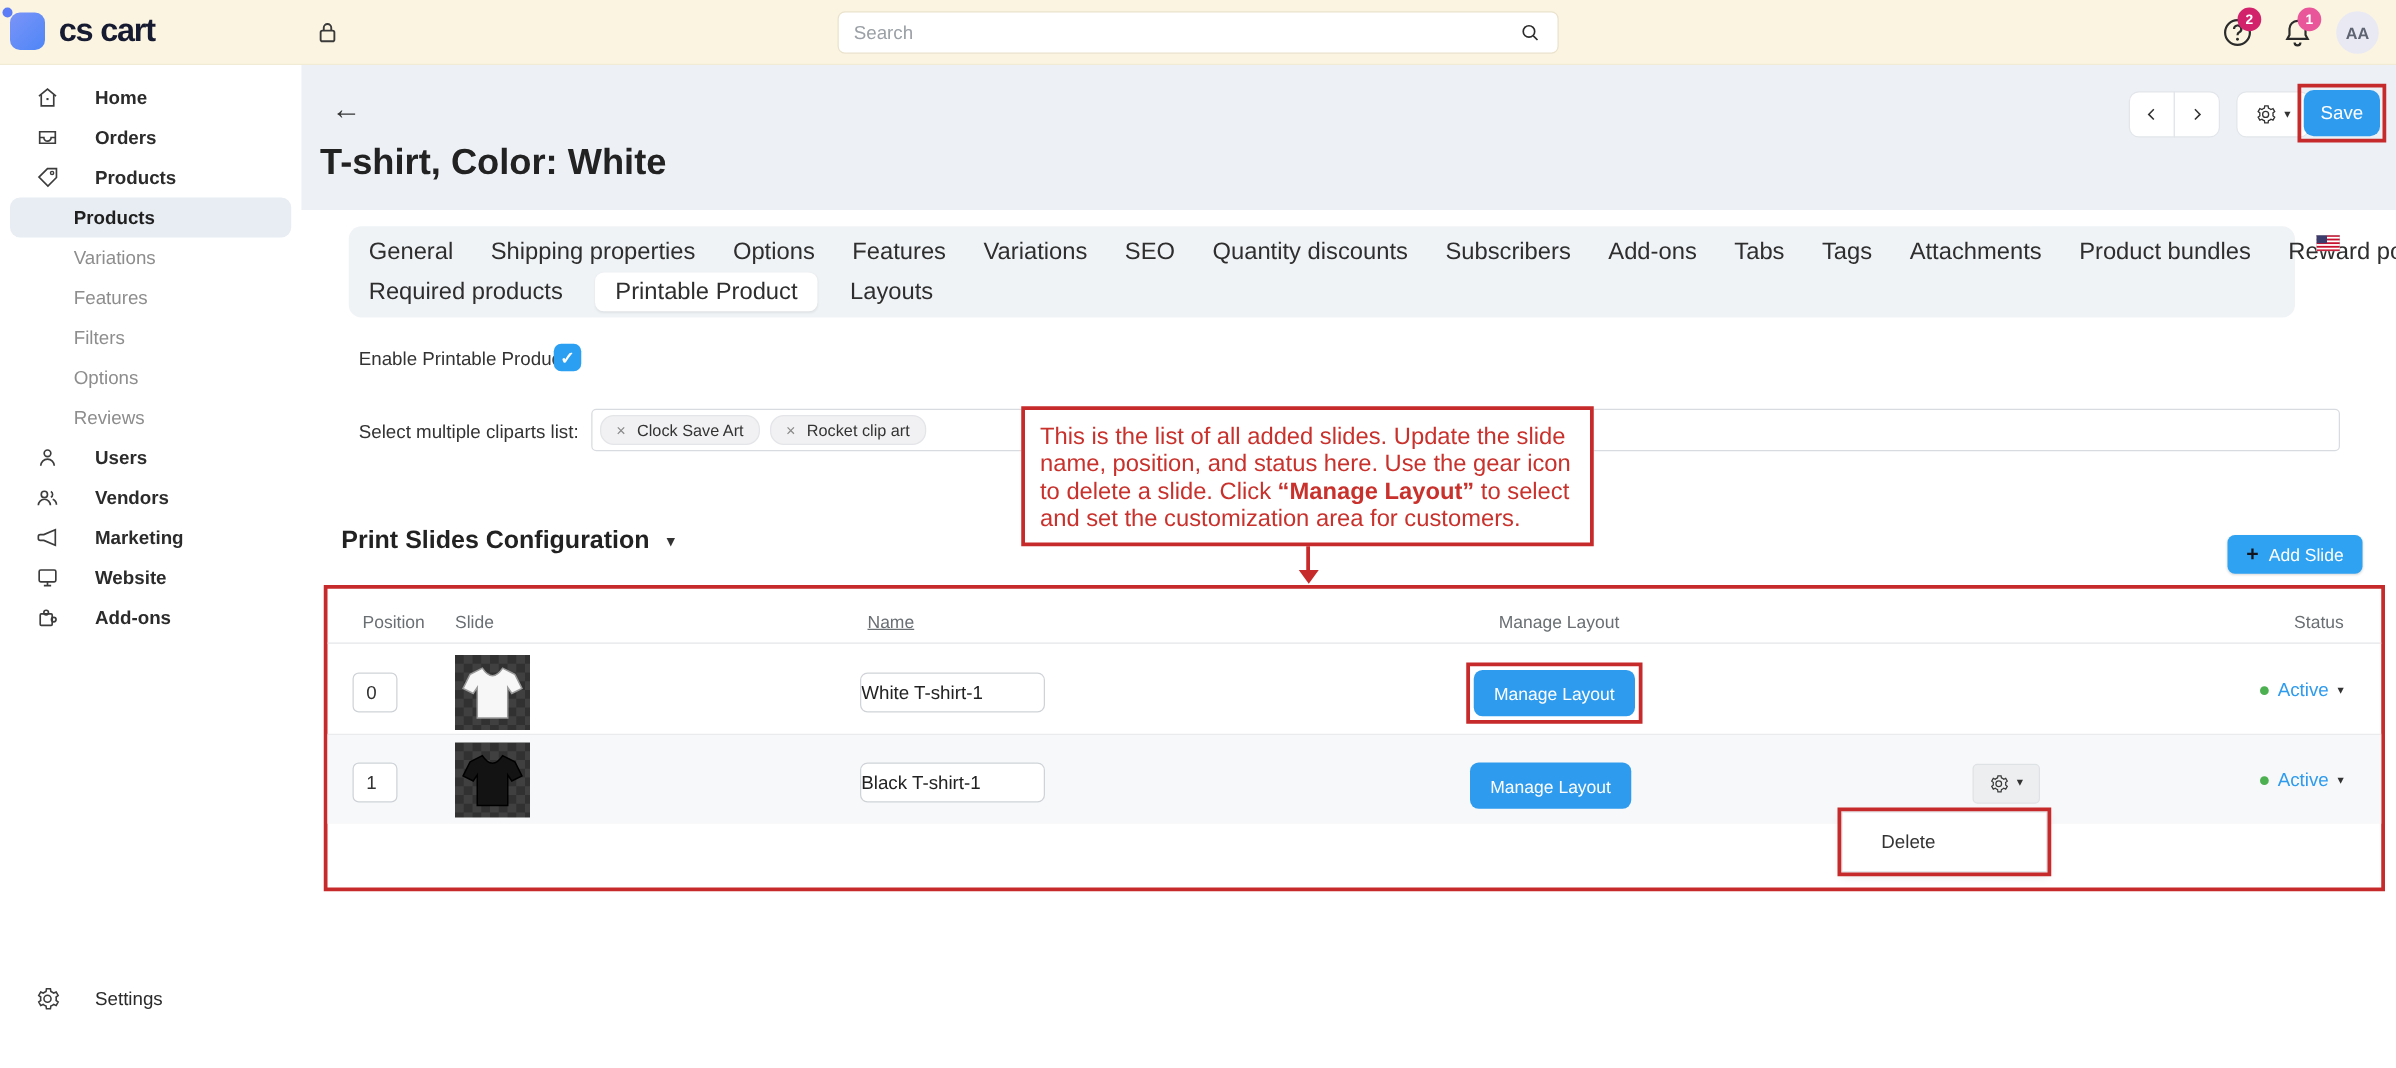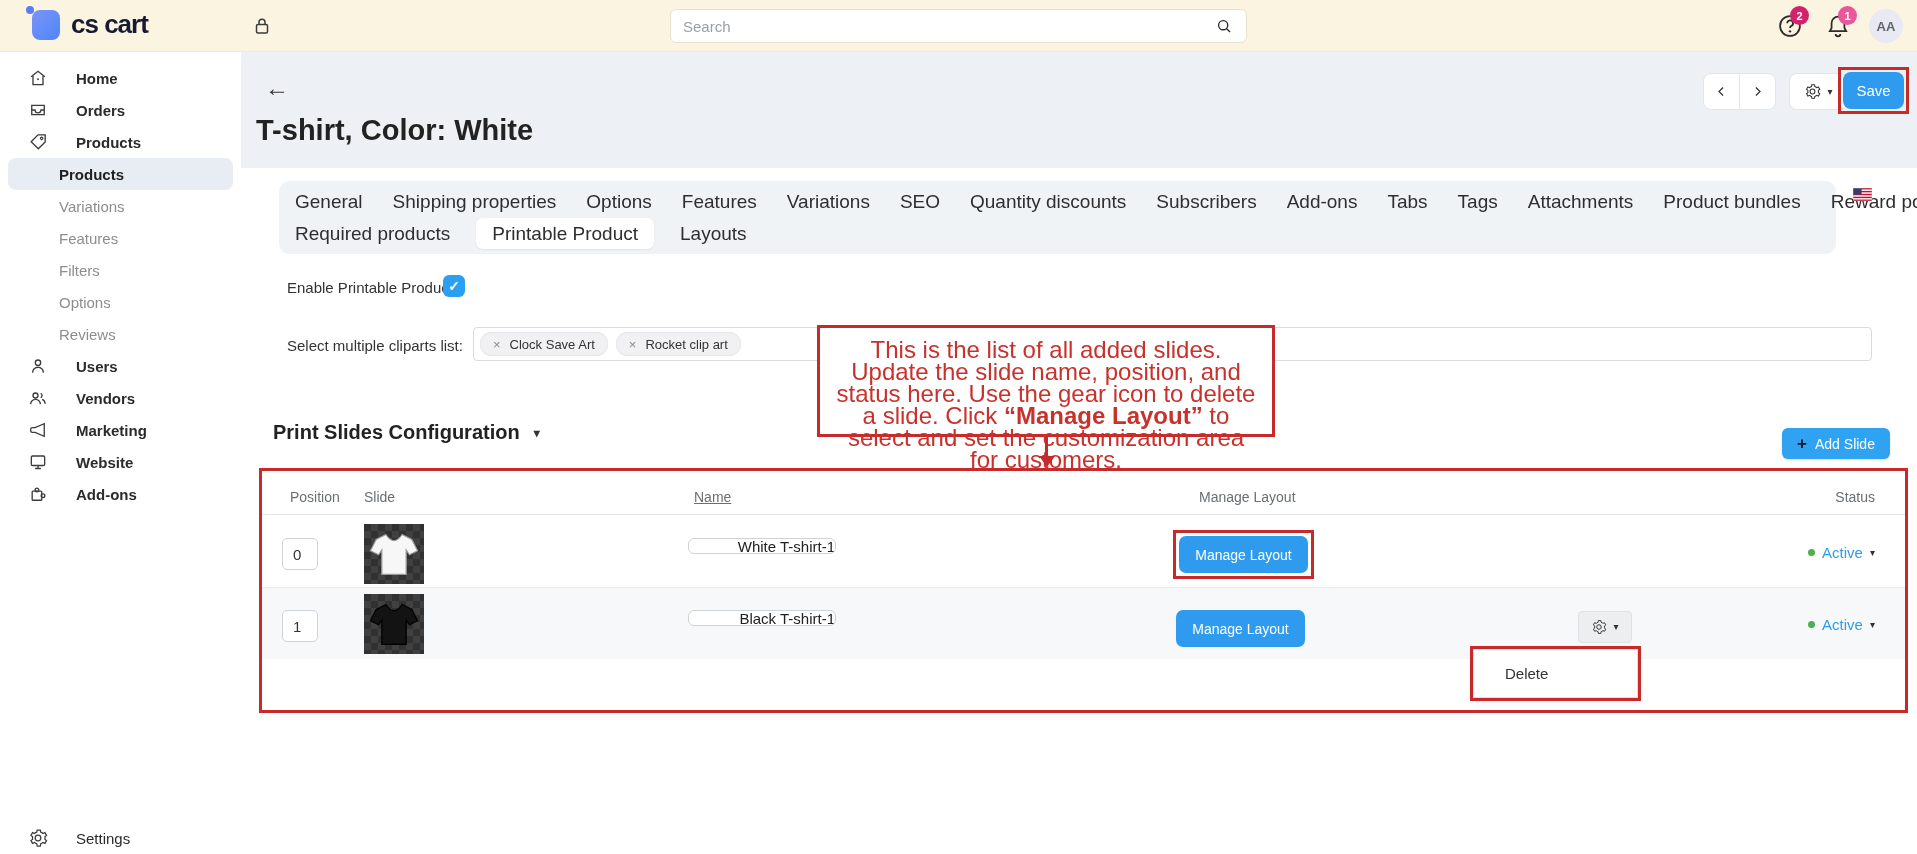--- a/index.html
+++ b/index.html
@@ -2,42 +2,42 @@
 <html><head>
 <meta charset="utf-8">
 <style>
   * { margin:0; padding:0; box-sizing:border-box; }
   html,body { width:1917px; height:854px; }
   body { font-family:"Liberation Sans", sans-serif; background:#fff; overflow:hidden; }
   .screen { position:relative; width:1917px; height:854px; background:#fff; }
 
   
   .topbar { position:absolute; top:0; left:0; width:1917px; height:52px; background:#FBF4E1; border-bottom:1px solid #F1EAD4; z-index:30; }
-  .logo { position:absolute; left:32px; top:9px; display:flex; align-items:center; cursor:pointer; }
+  .logo { position:absolute; left:8px; top:9px; display:flex; align-items:center; cursor:pointer; }
   .logo-dot { position:absolute; left:-6px; top:-3px; width:8px; height:8px; border-radius:50%; background:#5B7CF6; }
   .logo-square { width:28px; height:30px; border-radius:8px; background:linear-gradient(135deg,#7B94F8,#4E86F6); }
   .logo-text { margin-left:11px; font-size:26px; font-weight:bold; letter-spacing:-1px; color:#171B31; }
   .lock-wrap { position:absolute; left:250px; top:14px; width:24px; height:24px; color:#3a3a3a; cursor:pointer; }
   .searchbox { position:absolute; left:670px; top:9px; width:577px; height:34px; background:#fff; border:1px solid #EAE2CC; border-radius:6px; display:flex; align-items:center; padding:0 12px; }
   .searchbox input { flex:1; border:none; outline:none; font-size:15px; color:#444; background:transparent; font-family:inherit; }
   .searchbox input::placeholder { color:#9AA0A6; }
   .search-ic { width:20px; height:20px; color:#2b2b2b; margin-left:8px; }
   .tb-ic { position:absolute; width:28px; height:28px; color:#2b2b2b; cursor:pointer; }
   .badge { position:absolute; min-width:19px; height:19px; border-radius:10px; color:#fff; font-size:11px; font-weight:bold; display:flex; align-items:center; justify-content:center; padding:0 4px; }
   .badge-help { left:1790px; top:6px; background:#D2226C; }
   .badge-bell { left:1838px; top:6px; background:#E9569A; }
   .avatar { position:absolute; left:1869px; top:9px; width:34px; height:34px; border-radius:50%; background:#E9E9F4; color:#5E6472; font-size:13px; font-weight:bold; display:flex; align-items:center; justify-content:center; cursor:pointer; }
 
   
   .sidebar { position:absolute; top:52px; left:0; width:241px; height:802px; background:#fff; z-index:20; padding-top:10px; }
   .side-item { display:flex; align-items:center; height:32px; padding-left:28px; gap:28px; font-size:15px; font-weight:600; color:#2B2B2B; cursor:pointer; }
   .side-item .s-ic { width:20px; height:20px; color:#3C3C3C; flex:0 0 20px; }
   .side-sub { display:flex; align-items:center; height:32px; padding-left:59px; font-size:15px; color:#8D8D8D; cursor:pointer; }
   .side-sub.active { background:#E7EDF3; margin:0 8px; border-radius:8px; padding-left:51px; color:#1F1F1F; font-weight:bold; }
-  .side-settings { position:absolute; top:770px; left:0; width:241px; }
+  .side-settings { position:absolute; top:731px; left:0; width:241px; }
 
   
   .main { position:absolute; top:52px; left:241px; width:1676px; height:802px; background:#fff; }
   .band { position:absolute; top:0; left:0; width:1676px; height:116px; background:#EDF1F6; }
   .back-btn { position:absolute; left:24px; top:24px; font-size:24px; color:#333; background:none; border:none; cursor:pointer; line-height:1; font-family:inherit; }
   .page-title { position:absolute; left:15px; top:62px; font-size:29px; font-weight:bold; color:#222; }
 
   .pager { position:absolute; left:1462px; top:21px; display:flex; }
   .pager button { width:37px; height:37px; background:#fff; border:1px solid #E2E6EA; display:flex; align-items:center; justify-content:center; color:#333; cursor:pointer; }
   .pager button:first-child { border-radius:8px 0 0 8px; }
@@ -58,39 +58,39 @@
   .flag { position:absolute; left:1612px; top:136px; width:19px; height:13px; cursor:pointer; }
 
   
   .form-label { position:absolute; font-size:15px; color:#333; }
   .chk { position:absolute; left:202px; top:223px; width:22px; height:22px; background:#2BA0F2; border-radius:6px; color:#fff; font-size:14px; font-weight:bold; display:flex; align-items:center; justify-content:center; cursor:pointer; }
   .cliparts-input { position:absolute; left:232px; top:275px; width:1399px; height:34px; background:#fff; border:1px solid #D8DBDF; border-radius:4px; display:flex; align-items:center; gap:8px; padding:0 6px; cursor:text; }
   .chip { height:24px; background:#F1F1F3; border:1px solid #E4E5E8; border-radius:11px; display:flex; align-items:center; gap:9px; padding:0 12px; font-size:13px; color:#333; }
   .chip .x { color:#8a8a8a; font-size:13px; cursor:pointer; line-height:1; }
 
   
-  .callout { position:absolute; left:576px; top:273px; width:458px; height:112px; background:#fff; border:3px solid #C62A2A; color:#C8312C; font-size:24px; line-height:22px; text-align:center; padding:11px 12px; z-index:5; }
+  .callout { position:absolute; left:576px; top:273px; width:458px; height:112px; background:#fff; border:3px solid #C62A2A; color:#C8312C; font-size:19px; line-height:22px; text-align:left; padding:11px 12px; z-index:5; }
   .callout b { font-weight:bold; }
   .arrow-line { position:absolute; left:804px; top:385px; width:3px; height:20px; background:#C62A2A; z-index:5; }
   .arrow-head { position:absolute; left:798px; top:404px; width:0; height:0; border-left:8px solid transparent; border-right:8px solid transparent; border-top:11px solid #C62A2A; z-index:5; }
 
   
   .section-heading { position:absolute; left:32px; top:337px; font-size:20px; font-weight:bold; color:#222; display:flex; align-items:center; gap:14px; cursor:pointer;margin-top:32px; }
   .section-heading .caret { font-size:12px; }
   .add-slide { position:absolute; left:1541px; top:376px; width:108px; height:31px; background:#2FA3F2; border:none; border-radius:6px; color:#fff; font-size:14px; font-family:inherit; display:flex; align-items:center; justify-content:center; gap:8px; cursor:pointer; box-shadow:0 1px 2px rgba(0,0,0,.15); }
   .add-slide .plus { color:#14141c; font-size:17px; font-weight:bold; line-height:1; }
 
   
   .table-box { position:absolute; left:18px; top:416px; width:1649px; height:245px; border:3px solid #C62A2A; background:#fff; }
   .th { position:absolute; top:18px; font-size:14px; color:#6A6F73; }
   .th-line { position:absolute; top:43px; left:0; width:100%; height:1px; background:#E4E6E8; }
   .row-div { position:absolute; top:116px; left:0; width:100%; height:1px; background:#E9EBED; }
   .row1-band { position:absolute; top:117px; left:0; width:100%; height:71px; background:#F7F8F9; }
   .pos-input { position:absolute; width:36px; height:32px; border:1px solid #CFD3D7; border-radius:5px; font-size:15px; color:#333; padding-left:10px; font-family:inherit; background:#fff; }
-  .name-input { position:absolute; width:148px; height:16px; border:1px solid #CFD3D7; border-radius:6px; font-size:15px; color:#222; text-align:right; font-family:inherit; background:#fff; }
+  .name-input { position:absolute; width:148px; height:32px; border:1px solid #CFD3D7; border-radius:6px; font-size:15px; color:#222; text-align:left; font-family:inherit; background:#fff; }
   .slide-thumb { position:absolute; width:60px; height:60px; background:repeating-conic-gradient(#404040 0% 25%, #313131 0% 50%) 0 0/14px 14px; display:flex; align-items:center; justify-content:center; cursor:pointer; }
   .slide-thumb svg { width:52px; height:52px; }
   .ml-btn { position:absolute; width:129px; height:37px; background:#2E9BEE; color:#fff; border:none; border-radius:7px; font-size:14px; font-family:inherit; cursor:pointer; }
   .ml-outline { position:absolute; left:911px; top:59px; width:141px; height:49px; border:3px solid #C62A2A; }
   .ml-outline .ml-btn { position:absolute; left:3px; top:3px; }
   .status-cell { position:absolute; right:30px; display:flex; align-items:center; gap:7px; cursor:pointer; }
   .status-cell .dot { width:7px; height:7px; border-radius:50%; background:#4CAF50; }
   .status-cell .st-label { font-size:15px; color:#2E9BEE; }
   .gear-sm { position:absolute; left:1316px; top:140px; width:54px; height:32px; background:#ECEEF0; border:1px solid #DFE2E5; border-radius:4px; display:flex; align-items:center; justify-content:center; gap:6px; color:#3a3a3a; cursor:pointer; }
   .gear-sm svg { width:16px; height:16px; }

